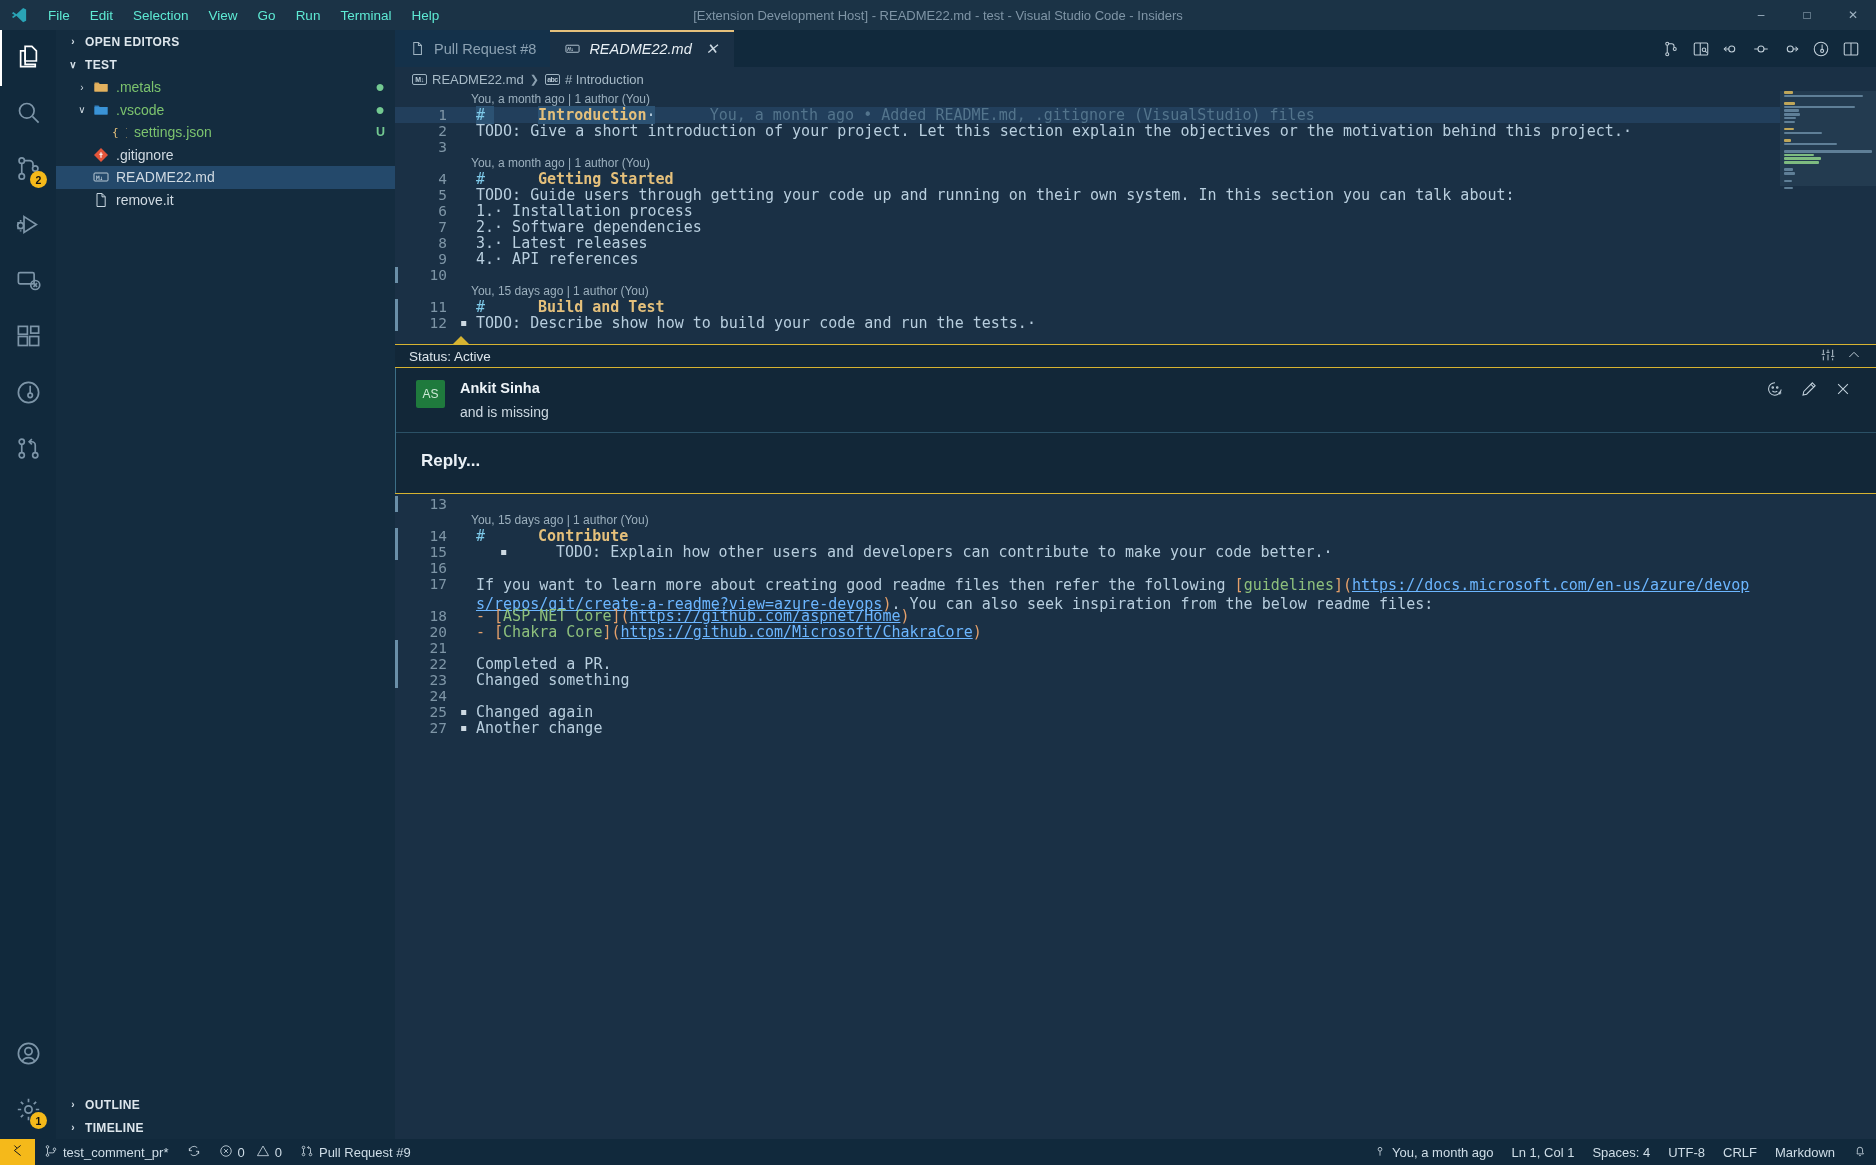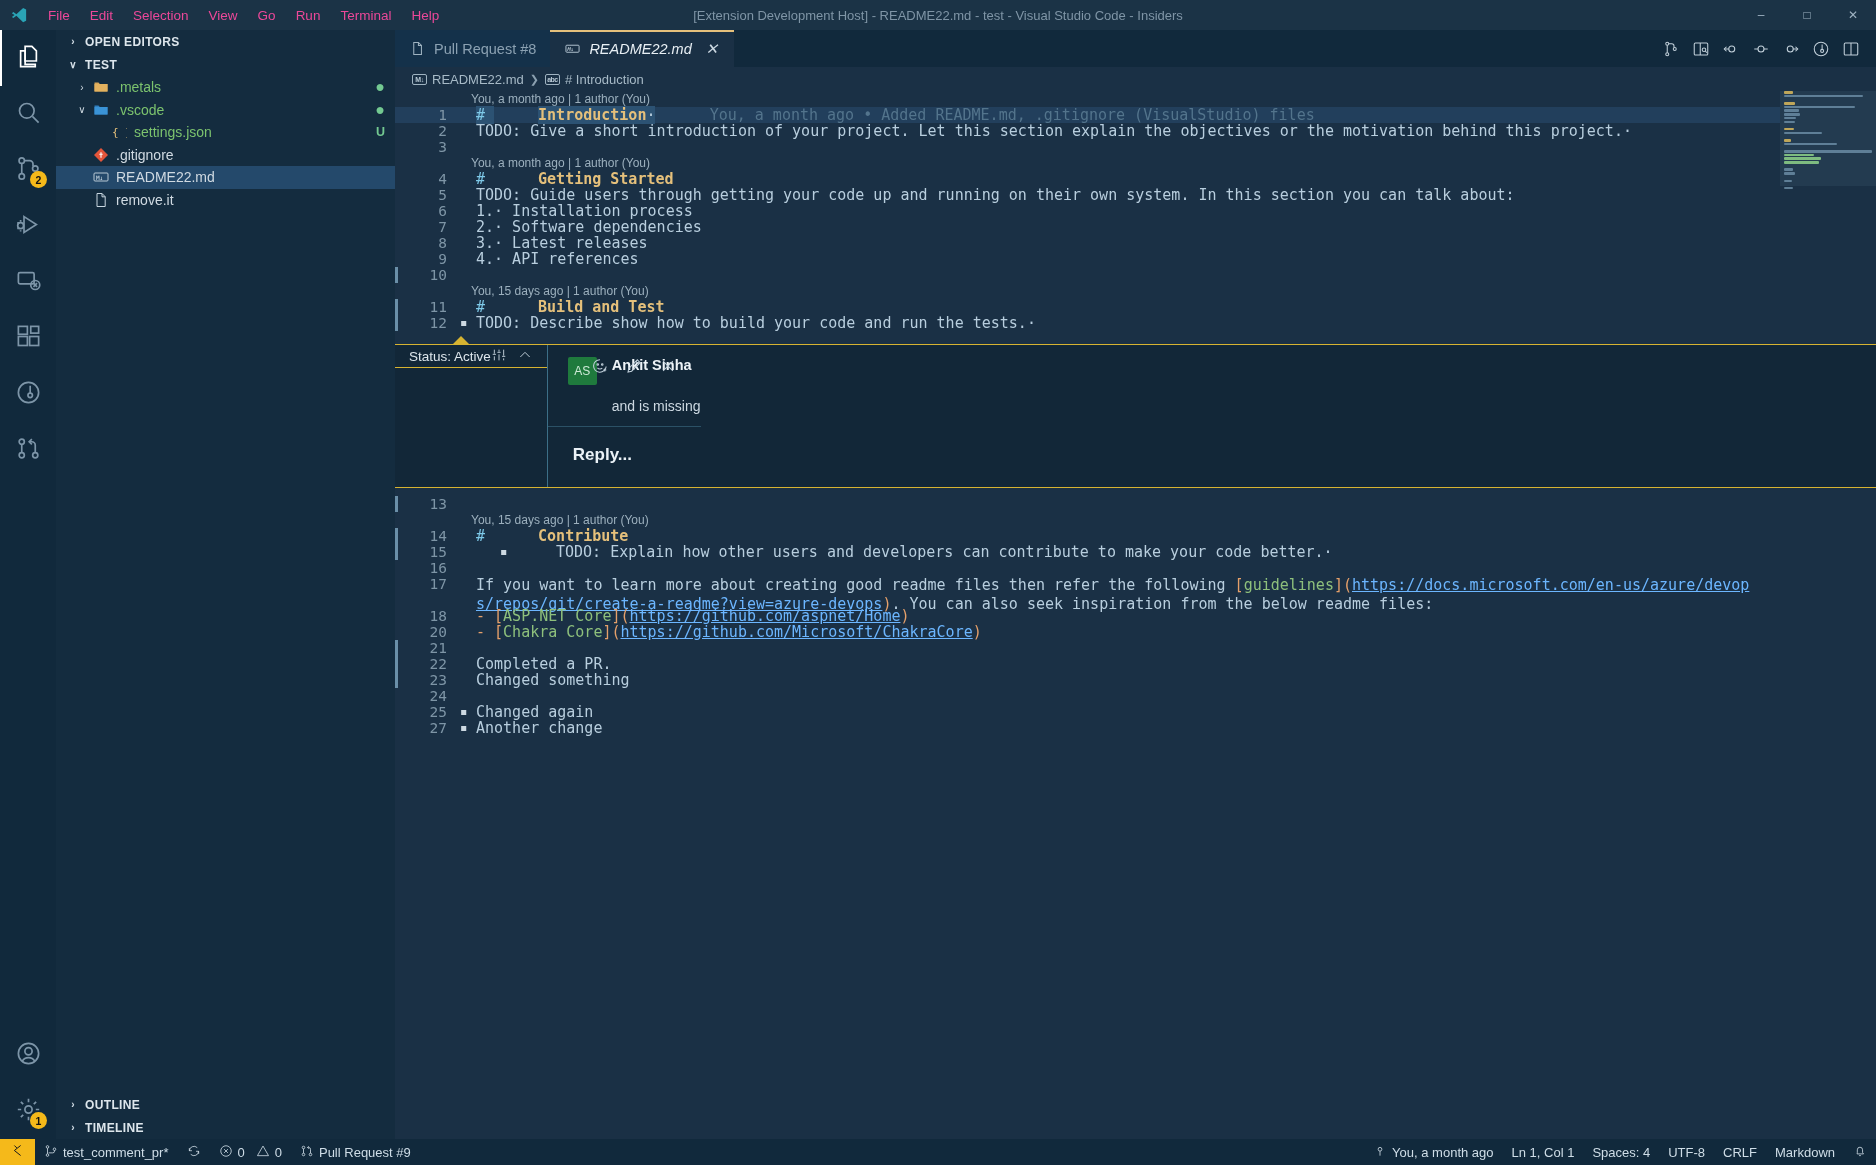--- a/index.html
+++ b/index.html
@@ -12,21 +12,21 @@
   .app { position: relative; width: 1876px; height: 1165px; display: flex; flex-direction: column; }
 
   
   .titlebar {
     height: 30px; background: #1b3346; display: flex; align-items: center;
     flex: 0 0 30px; position: relative; color: #8fa5b5; font-size: 13.5px;
   }
   .vs-logo { width: 38px; display:flex; align-items:center; justify-content:center; }
   .vs-logo svg { width: 18px; height: 18px; }
   .menu { display: flex; align-items: center; gap: 0; }
-  .menu-item { padding: 3px 10px; color: #ec4899; font-size: 13.5px; cursor: default; }
+  .menu-item { padding: 3px 10px; color: #5eead4; font-size: 13.5px; cursor: default; }
   .title-center {
     position: absolute; left: 0; right: 0; text-align: center;
     font-size: 13px; color: #7f95a6; pointer-events: none;
   }
   .win-ctrls { margin-left: auto; display: flex; z-index: 2; }
   .win-btn { width: 46px; height: 30px; display:flex; align-items:center; justify-content:center; color:#9fb3c2; font-size: 12px; }
 
   
   .body { flex: 1 1 auto; display: flex; min-height: 0; }
 
@@ -128,41 +128,41 @@
   .hash { color: #7ec9e8; }
   .txt { color: #b8cede; }
   .grn { color: #8ec07c; }
   .orng { color: #e5a06a; }
   .lnk { color: #6cb6ff; text-decoration: underline; }
 
   
   .comment-widget {
     position: absolute; left: 0; right: 0;
     background: #122738; border-top: 1.5px solid #d6b331; border-bottom: 1.5px solid #d6b331;
-    display: flex; z-index: 5;
+    display: flex; flex-direction: column; z-index: 5;
   }
   .cw-arrow {
     position: absolute; top: -9px; left: 57px; width: 0; height: 0;
     border-left: 9px solid transparent; border-right: 9px solid transparent; border-bottom: 9px solid #d6b331;
   }
   .cw-status {
     height: 23px; display: flex; align-items: center; padding-left: 14px;
     color: #dde6ec; font-size: 13.5px; border-bottom: 1.5px solid #d6b331; background: #122738;
   }
   .cw-status-actions { margin-left: auto; display: flex; align-items: center; gap: 10px; padding-right: 14px; }
   .cw-status-actions svg { width: 16px; height: 16px; stroke: #c7d5df; fill: none; stroke-width: 1.4; }
   .cw-body { display: flex; flex-direction: column; background: #122738; border-left: 1.5px solid #3c6f87; }
   .cw-comment { display: flex; padding: 12px 0 12px 20px; position: relative; }
   .avatar {
     width: 29px; height: 28px; background: #1f7a3d; color: #cde9d6; font-size: 12px;
     display: flex; align-items: center; justify-content: center; flex: 0 0 29px; border-radius: 2px;
   }
   .cw-main { padding-left: 15px; flex: 1 1 auto; }
   .cw-author { color: #eef4f8; font-size: 14.5px; font-weight: 700; }
-  .cw-text { color: #cdd9e2; font-size: 14px; margin-top: 25px; }
+  .cw-text { color: #cdd9e2; font-size: 14px; margin-top: 8px; }
   .cw-actions { position: absolute; right: 24px; top: 12px; display: flex; align-items: center; gap: 16px; }
   .cw-actions svg { width: 18px; height: 18px; stroke: #c2d1dc; fill: none; stroke-width: 1.4; }
   .cw-reply {
     border-top: 1px solid #2b5166; padding: 18px 0 22px 25px;
     color: #eaf1f6; font-size: 17px; font-weight: 700;
   }
 
   
   .minimap { position: absolute; top: 0; right: 0; width: 96px; bottom: 0; background: #1a3045; overflow: hidden; }
   .mm-slider { position:absolute; top:0; left:0; right:0; height: 95px; background: rgba(120,160,190,.10); }

